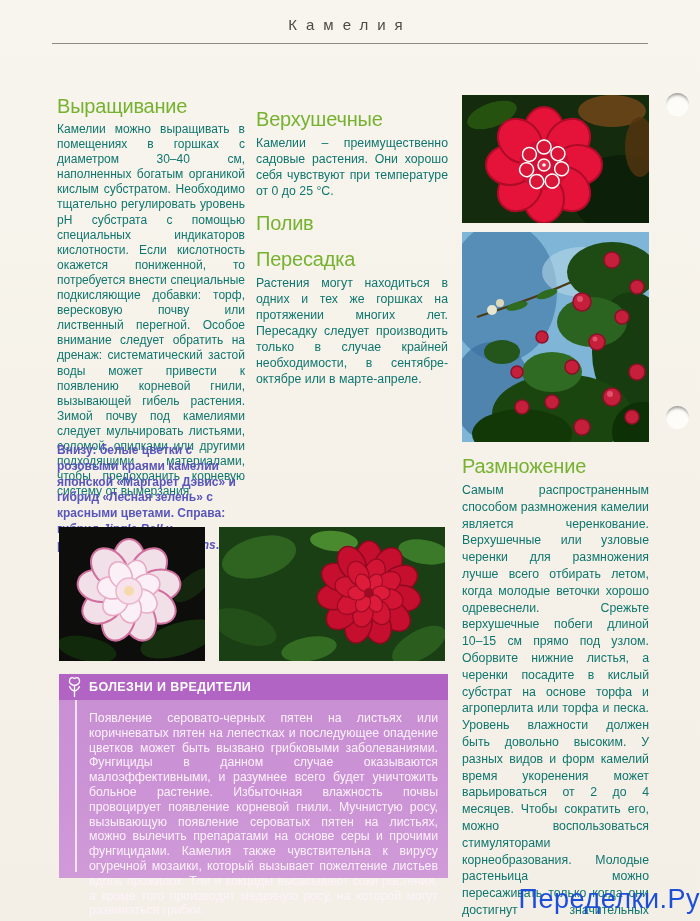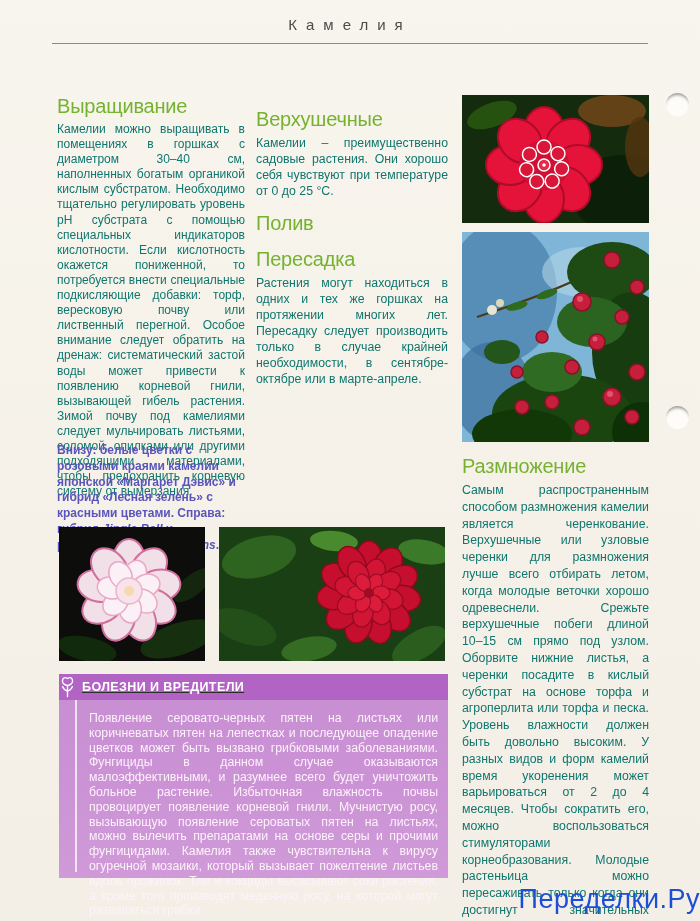--- a/index.html
+++ b/index.html
@@ -45,21 +45,21 @@
   #photoA { position:absolute; left:59px;  top:527px; width:146px; height:134px; }
   #photoB { position:absolute; left:219px; top:527px; width:226px; height:134px; }
   #photoC { width:187px; height:128px; margin-bottom:9px; }
   #photoD { width:187px; height:210px; margin-bottom:13px; }
   .diseases-box {
     position:absolute; left:59px; top:674px; width:389px; height:204px;
     background:linear-gradient(180deg,#c78ed2 0%,#cb93d5 55%,#d09ad8 100%);
   }
   .diseases-header {
     height:26px; background:#b164c4; display:flex; align-items:center;
-    text-decoration:underline;
+    padding-left:7px;
   }
   .diseases-title {
     color:#ffffff; font-size:12.5px; font-weight:bold; letter-spacing:0.4px;
     margin-left:6px;
   }
   .diseases-body {
     padding:11px 10px 0 30px;
     color:#fdf2fb; font-size:12.3px; line-height:14.8px; text-align:justify;
   }
   .stem-line {

